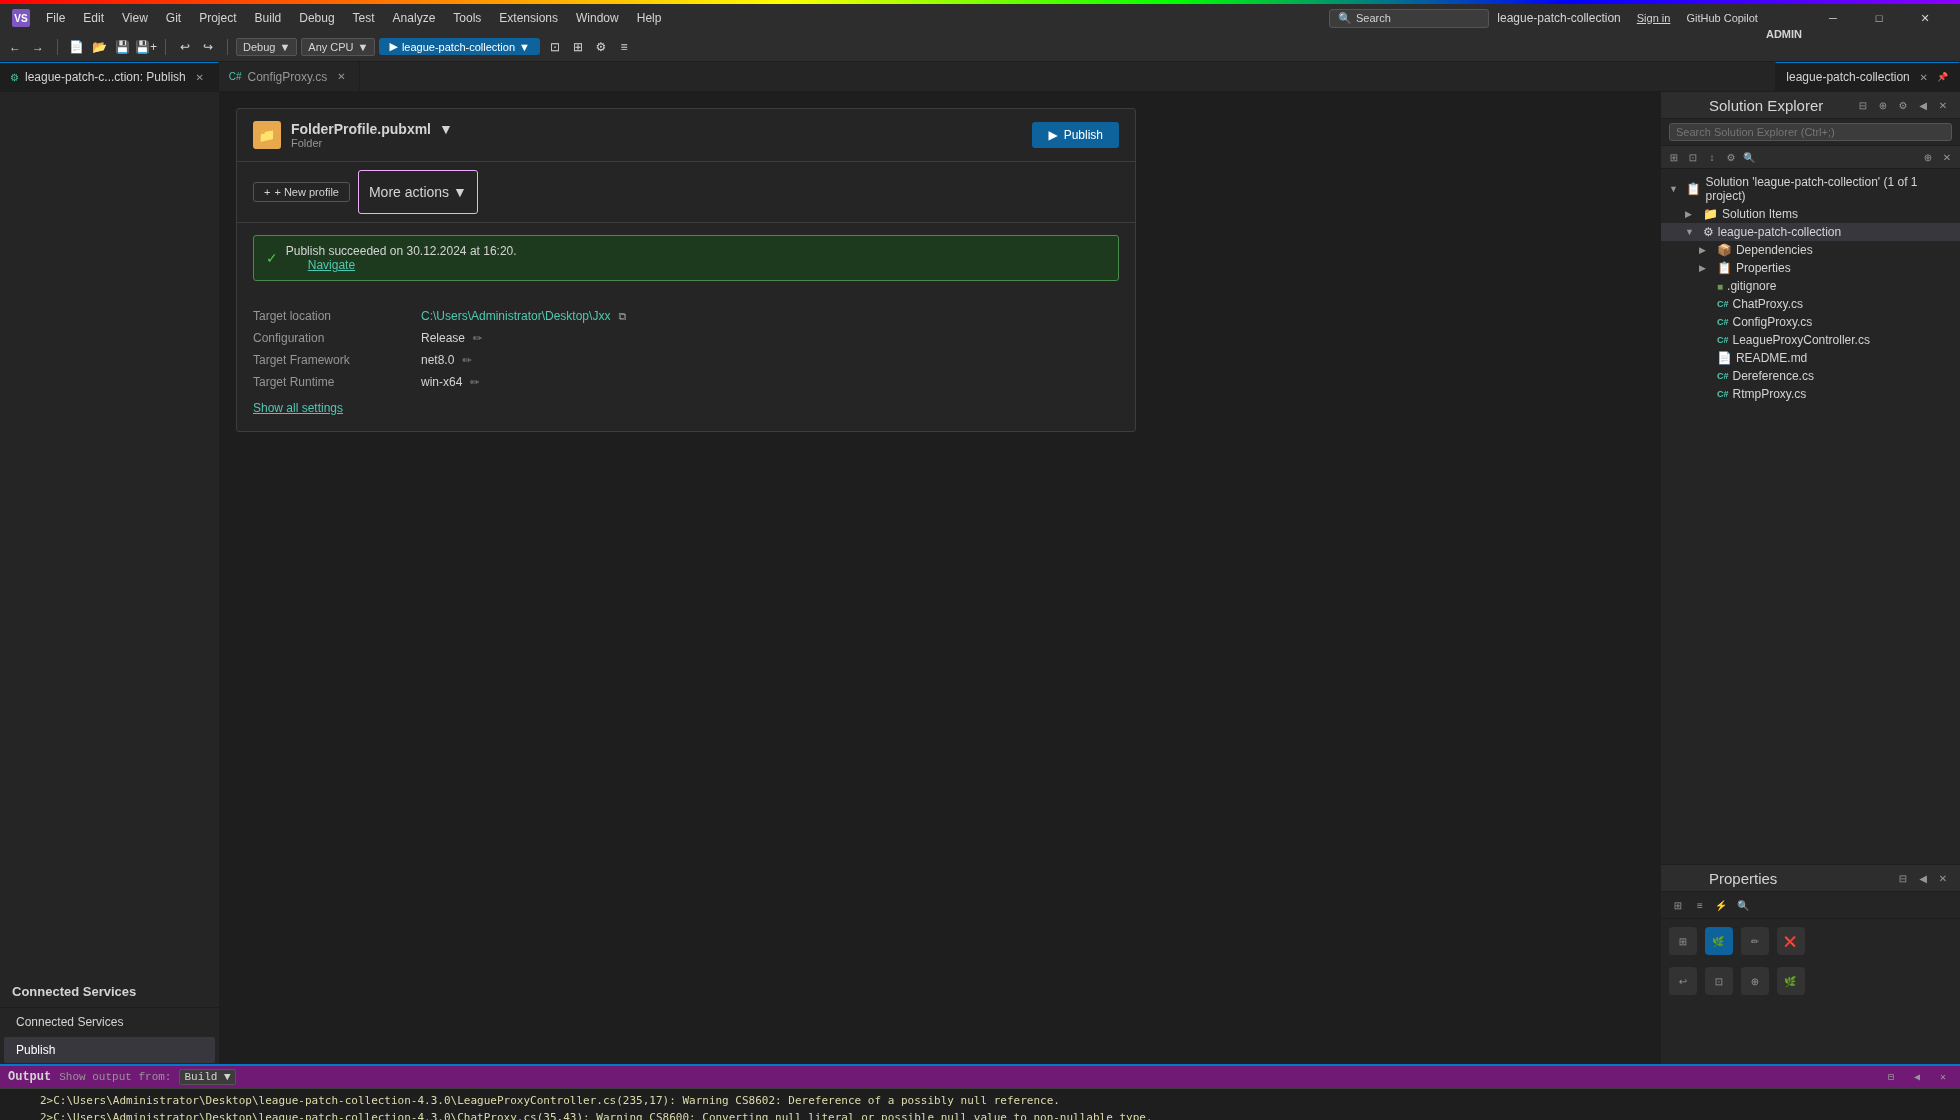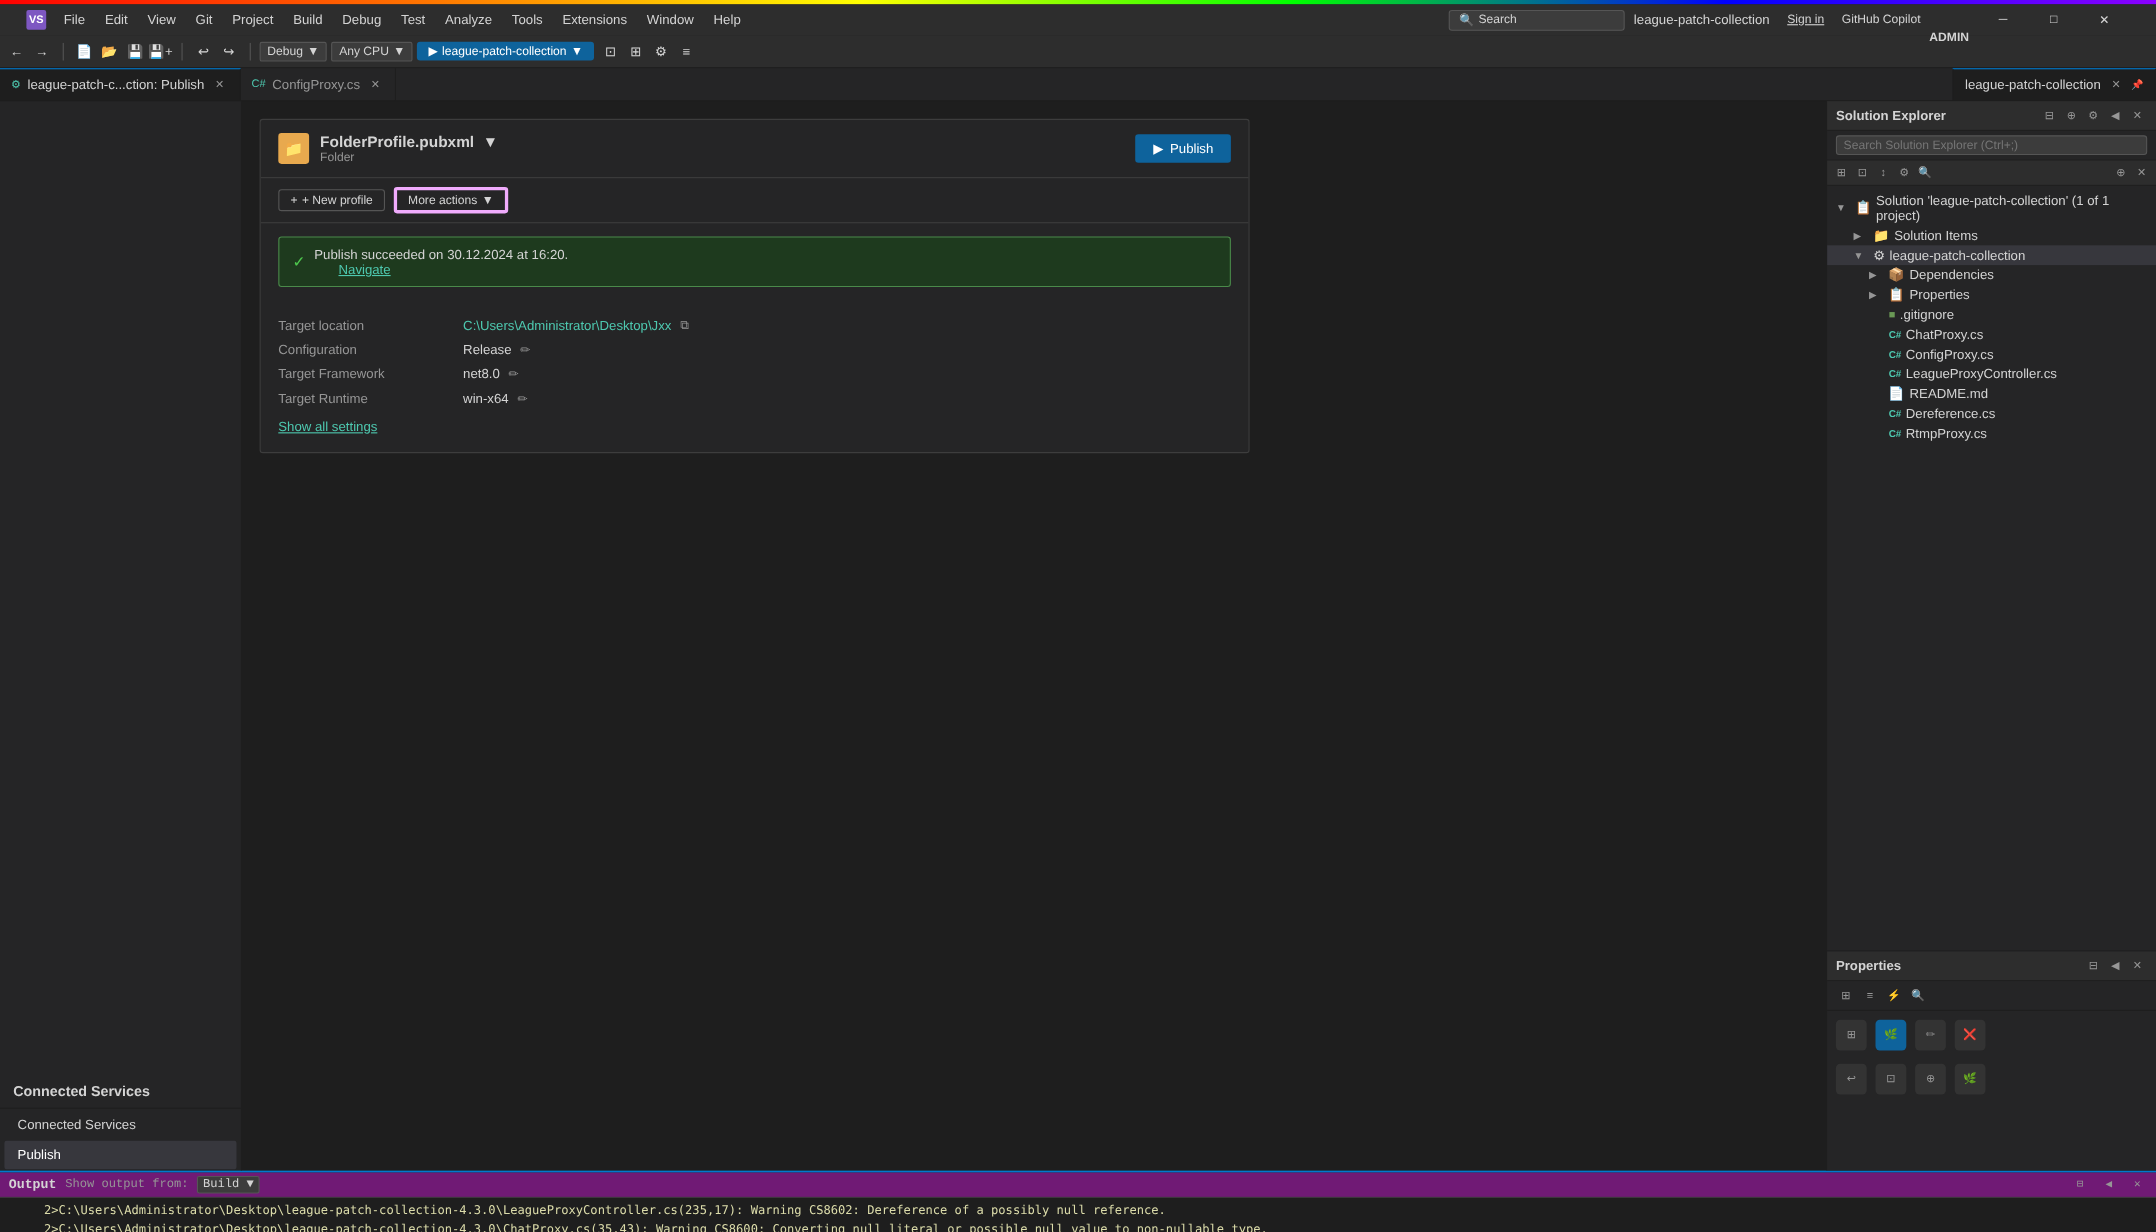--- a/index.html
+++ b/index.html
@@ -19,21 +19,21 @@
       background: linear-gradient(to right, #ff0000, #ff7700, #ffff00, #00ff00, #0000ff, #8b00ff);
       width: 100%;
     }
 
     
     .title-bar {
       height: 28px;
       background: #2d2d2d;
       display: flex;
       align-items: center;
-      padding: 0 24px;
+      padding: 0 12px;
       gap: 8px;
     }
     .title-bar-logo {
       width: 18px;
       height: 18px;
       background: #7e57c2;
       border-radius: 2px;
       display: flex;
       align-items: center;
       justify-content: center;
@@ -292,25 +292,25 @@
       padding: 3px 10px;
       color: #d4d4d4;
       font-size: 11px;
       cursor: pointer;
       display: flex;
       align-items: center;
       gap: 4px;
     }
     .more-actions-btn {
       background: transparent;
-      border: 3px solid #f0abfc;
+      border: 1px solid #f0abfc;
       border-radius: 3px;
-      padding: 3px 10px;
-      color: #d4d4d4;
-      font-size: 11px;
+      padding: 13px 10px;
+      color: #d4d4d4;
+      font-size: 14px;
       cursor: pointer;
       display: flex;
       align-items: center;
       gap: 4px;
     }
 
     
     .success-banner {
       margin: 12px 16px;
       background: #1e3a1e;
@@ -393,23 +393,24 @@
     }
     .panel-header {
       display: flex;
       align-items: center;
       justify-content: space-between;
       padding: 4px 8px;
       background: #2d2d2d;
       border-bottom: 1px solid #1e1e1e;
     }
     .panel-title {
-      font-size: 12px;
-      font-weight: 700;
-      color: #d4d4d4;
+      font-size: 15px;
+      font-weight: 400;
+      color: #d4d4d4;
+      margin-left: 40px;
     }
     .panel-controls {
       display: flex;
       gap: 2px;
     }
     .panel-ctrl-btn {
       width: 18px;
       height: 18px;
       display: flex;
       align-items: center;

